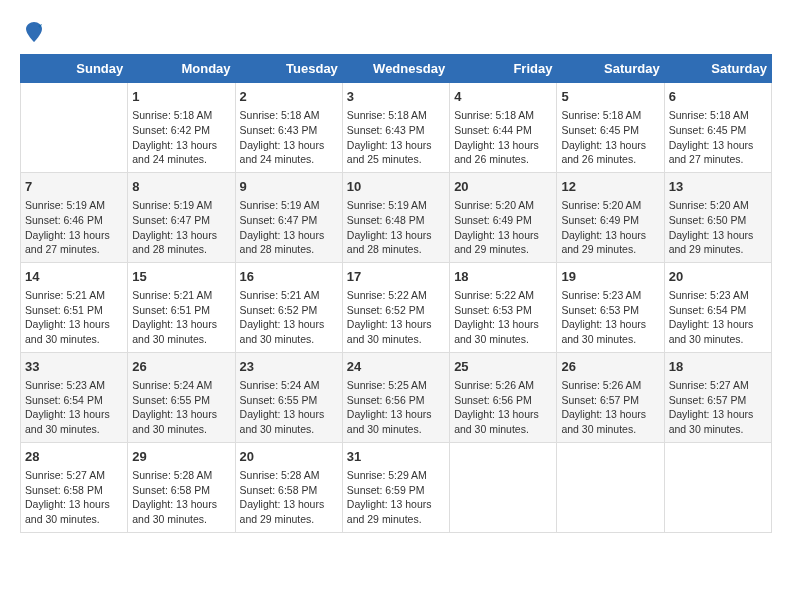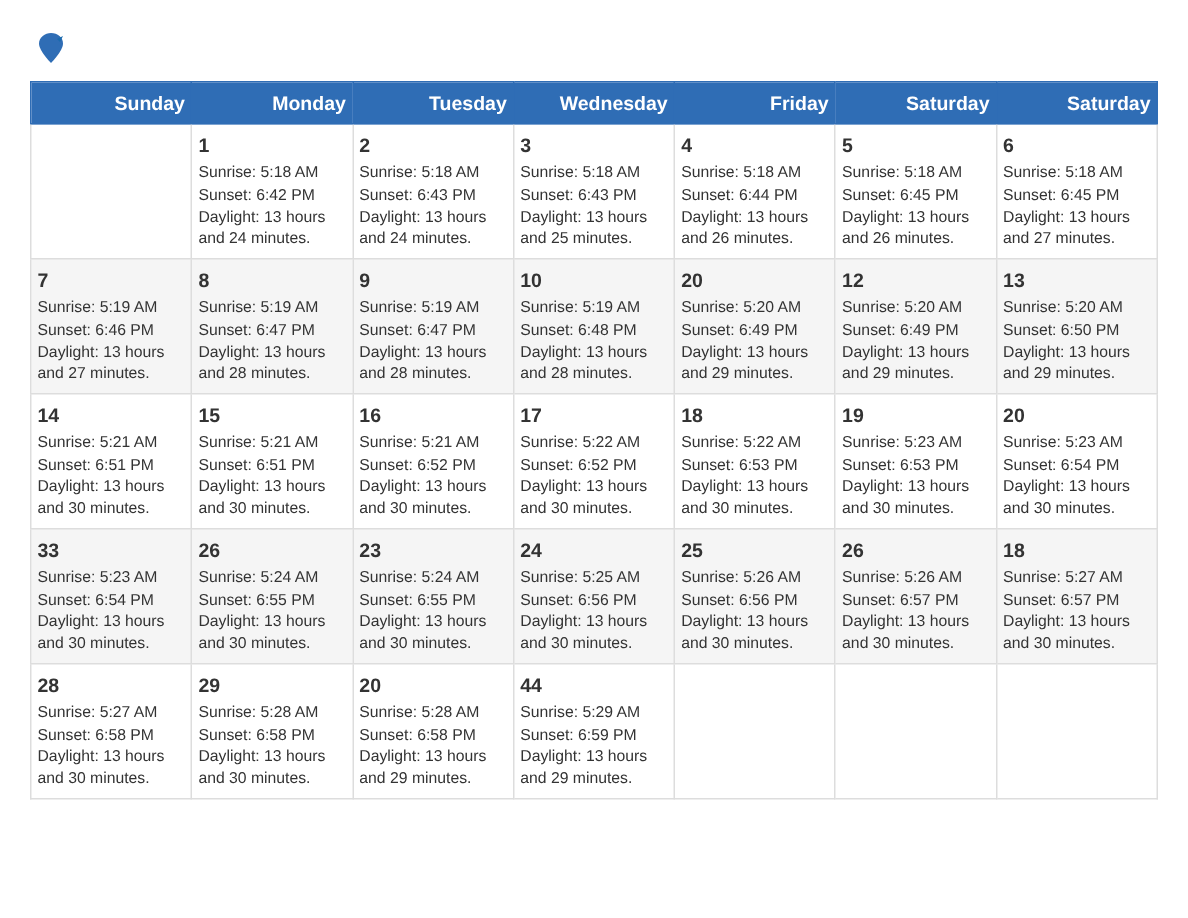--- a/index.html
+++ b/index.html
@@ -158,19 +158,19 @@
         <td><span class="day-num">23</span><span>Sunrise: 5:24 AM</span><br><span>Sunset: 6:55 PM</span><br><span>Daylight: 13 hours and 30 minutes.</span></td>
         <td><span class="day-num">24</span><span>Sunrise: 5:25 AM</span><br><span>Sunset: 6:56 PM</span><br><span>Daylight: 13 hours and 30 minutes.</span></td>
         <td><span class="day-num">25</span><span>Sunrise: 5:26 AM</span><br><span>Sunset: 6:56 PM</span><br><span>Daylight: 13 hours and 30 minutes.</span></td>
         <td><span class="day-num">26</span><span>Sunrise: 5:26 AM</span><br><span>Sunset: 6:57 PM</span><br><span>Daylight: 13 hours and 30 minutes.</span></td>
         <td><span class="day-num">18</span><span>Sunrise: 5:27 AM</span><br><span>Sunset: 6:57 PM</span><br><span>Daylight: 13 hours and 30 minutes.</span></td>
       </tr>
       <tr>
         <td><span class="day-num">28</span><span>Sunrise: 5:27 AM</span><br><span>Sunset: 6:58 PM</span><br><span>Daylight: 13 hours and 30 minutes.</span></td>
         <td><span class="day-num">29</span><span>Sunrise: 5:28 AM</span><br><span>Sunset: 6:58 PM</span><br><span>Daylight: 13 hours and 30 minutes.</span></td>
         <td><span class="day-num">20</span><span>Sunrise: 5:28 AM</span><br><span>Sunset: 6:58 PM</span><br><span>Daylight: 13 hours and 29 minutes.</span></td>
-        <td><span class="day-num">44</span><span>Sunrise: 5:29 AM</span><br><span>Sunset: 6:59 PM</span><br><span>Daylight: 13 hours and 29 minutes.</span></td>
+        <td><span class="day-num">31</span><span>Sunrise: 5:29 AM</span><br><span>Sunset: 6:59 PM</span><br><span>Daylight: 13 hours and 29 minutes.</span></td>
         <td class="empty-cell"></td>
         <td class="empty-cell"></td>
         <td class="empty-cell"></td>
       </tr>
     </tbody>
 </table>
 
 </body></html>

